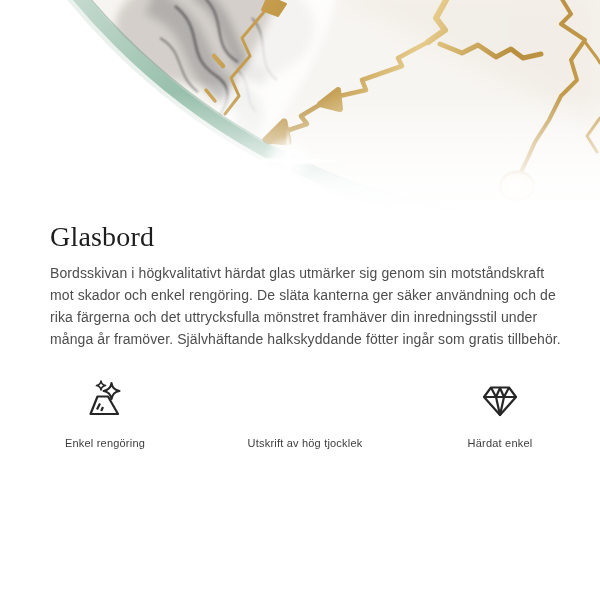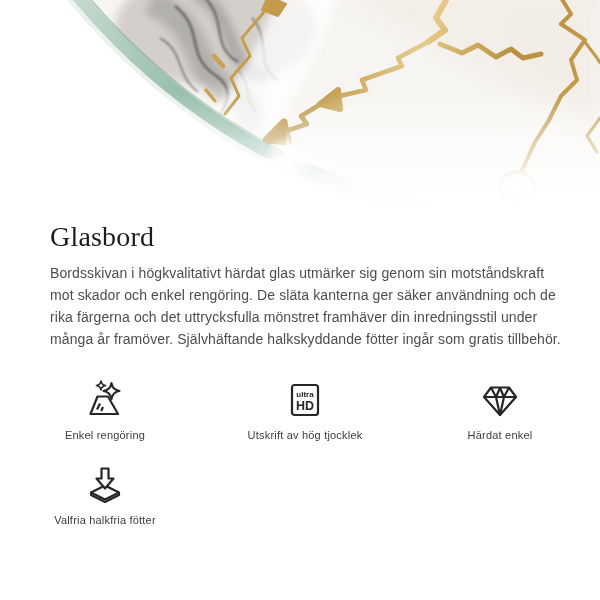--- a/index.html
+++ b/index.html
@@ -24,21 +24,21 @@
   .features{
     display:grid;grid-template-columns:210px 190px 200px;
     row-gap:20px;margin-top:26px;width:600px;
   }
   .feature{
     display:flex;flex-direction:column;align-items:center;
     justify-content:flex-end;
   }
   .icon-wrap{height:44px;display:flex;align-items:flex-end;justify-content:center;}
   .feature-label{
-    margin-top:9px;font-size:11px;color:#3c3c3c;letter-spacing:.2px;
+    margin-top:17px;font-size:11px;color:#3c3c3c;letter-spacing:.2px;
     text-align:center;white-space:nowrap;
   }
   .ico{stroke:#262626;fill:none;stroke-width:2.2;}
 </style>
 </head>
 <body>
 
 <div class="page">
 
   <div class="hero">
@@ -153,47 +153,30 @@
           <path class="ico" stroke-linejoin="round" d="M5.5,34 L12.5,16.5 L23,16.5 L33,34 Z"></path>
           <path class="ico" stroke-width="1.5" d="M12,29.5 L15,23.5 M16.2,31 L18,27"></path>
           <path d="M26.5,3 C27.3,8 29.5,10.2 34.5,11 C29.5,11.8 27.3,14 26.5,19 C25.7,14 23.5,11.8 18.5,11 C23.5,10.2 25.7,8 26.5,3 Z" fill="#ffffff" stroke="#262626" stroke-width="2" stroke-linejoin="round"></path>
           <path d="M16,1 C16.4,3.8 17.7,5.1 20.5,5.5 C17.7,5.9 16.4,7.2 16,10 C15.6,7.2 14.3,5.9 11.5,5.5 C14.3,5.1 15.6,3.8 16,1 Z" fill="#ffffff" stroke="#262626" stroke-width="1.7" stroke-linejoin="round"></path>
         </svg>
       </div>
       <div class="feature-label">Enkel rengöring</div>
     </div>
 
     <div class="feature">
-      <div class="icon-wrap">
-        <svg width="40" height="40" viewBox="0 0 40 40">
-          <rect class="ico" x="7" y="5" width="26" height="30" rx="2.5" stroke-width="2"></rect>
-          <text x="20" y="16.5" font-size="8" font-weight="700" text-anchor="middle" fill="#262626" font-family="Liberation Sans, sans-serif">ultra</text>
-          <text x="20" y="29.5" font-size="12.5" font-weight="700" text-anchor="middle" fill="#262626" font-family="Liberation Sans, sans-serif">HD</text>
-        </svg>
-      </div>
       <div class="feature-label">Utskrift av hög tjocklek</div>
     </div>
 
 
     <div class="feature">
       <div class="icon-wrap">
         <svg width="40" height="40" viewBox="0 0 40 40">
           <path class="ico" stroke-linejoin="round" d="M11,7.5 L29,7.5 L36,17 L20,35 L4,17 Z"></path>
           <path class="ico" stroke-width="1.7" stroke-linejoin="round" d="M4,17 L36,17 M11,7.5 L16,17 L20,8 L24,17 L29,7.5 M16,17 L20,35 L24,17"></path>
         </svg>
       </div>
       <div class="feature-label">Härdat enkel</div>
     </div>
 
-    <div class="feature">
-      <div class="icon-wrap">
-        <svg width="40" height="40" viewBox="0 0 40 40">
-          <path class="ico" stroke-width="2" stroke-linejoin="round" d="M6,27.5 L20,20.5 L34,27.5 L20,34.5 Z"></path>
-          <path class="ico" stroke-width="2" stroke-linejoin="round" d="M6,27.5 L6,30 L20,37 L34,30 L34,27.5"></path>
-          <path d="M16.5,3.5 L23.5,3.5 L23.5,13.5 L28.5,13.5 L20,23.5 L11.5,13.5 L16.5,13.5 Z" fill="#ffffff" stroke="#262626" stroke-width="2.2" stroke-linejoin="round"></path>
-        </svg>
-      </div>
-      <div class="feature-label">Valfria halkfria fötter</div>
-    </div>
 
 
   </div>
 </div>
 
 </body></html>

